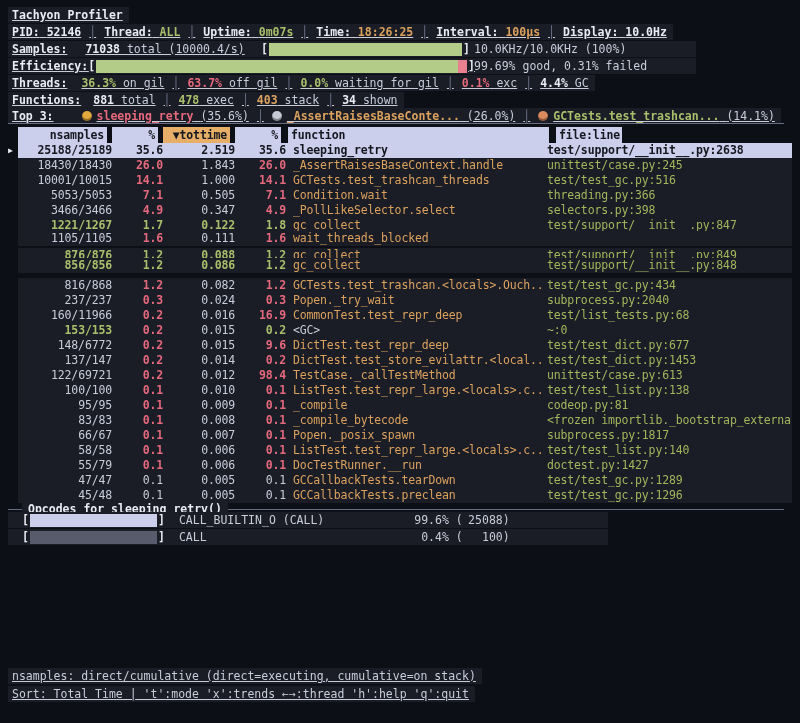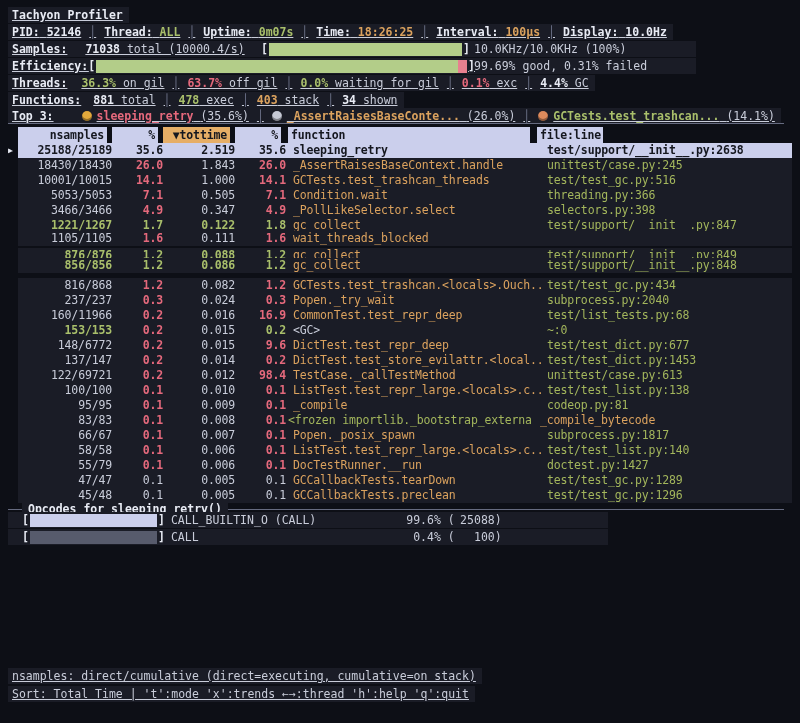--- a/index.html
+++ b/index.html
@@ -66,34 +66,34 @@
   .c-g{color:var(--filegreen)}
   .c-gb{color:var(--green);font-weight:bold}
   .trow.selected .cell{color:var(--darktext);font-weight:bold}
   
   .thead{height:16px}
   .thead .hcell{background:var(--lavender);color:var(--darktext);font-weight:bold;height:16px;line-height:16px;padding:0 3px}
   .thead .h0{width:89px;margin-right:5px;text-align:right}
   .thead .h1{width:46px;margin-right:5px;text-align:right}
   .thead .h2{width:67px;background:var(--sortbg);text-align:right}
   .thead .h3{width:46px;margin-left:5px;text-align:right}
-  .thead .h4{width:242px;margin-left:7px;text-align:left}
+  .thead .h4{width:261px;margin-left:7px;text-align:left}
   .thead .h5{width:66px;margin-left:7px;text-align:left}
 
   
   .optitle{position:absolute;left:8px;top:502px;width:776px;display:flex;align-items:center;white-space:pre}
   .dash{border-top:1px solid var(--rule);height:1px}
   .dash.short{width:14px}
   .dash.long{flex:1}
   .optext{font-weight:bold;color:var(--bright);padding:0 6px;background:var(--linebg)}
   .opline{position:absolute;left:8px;width:600px;height:16px;display:flex;align-items:center;background:var(--linebg);padding-left:14px;white-space:pre}
   .opbar{display:inline-block;width:127px;height:13px;margin:0 1px;vertical-align:middle}
   .opbar.lavender{background:var(--lavender)}
   .opbar.gray{background:var(--bargray)}
-  .oplabel{display:inline-block;width:228px;margin-left:6px}
+  .oplabel{display:inline-block;width:228px;margin-left:14px}
   .oppct{display:inline-block;width:42px;text-align:right}
   .opcount{display:inline-block;width:40px;text-align:right}
 
   .samples-bar{position:absolute;left:253px;display:flex;align-items:center;white-space:pre}
   .after-bar{position:absolute;left:466px;white-space:pre}
 </style>
 </head>
 <body>
 
 <div class="line" style="top:7px">
@@ -205,21 +205,21 @@
     <div class="trow" style="top: 258px;"><span class="gutter"></span><div class="trow-body"><span class="cell col0 c-gb">856/856</span><span class="cell col1 c-gb">1.2</span><span class="cell col2 c-gb">0.086</span><span class="cell col3 c-gb">1.2</span><span class="cell col4 c-o">gc_collect</span><span class="cell col5 c-g">test/support/__init__.py:848</span></div></div>
     <div class="trow" style="top: 277.5px;"><span class="gutter"></span><div class="trow-body"><span class="cell col0 c-w">816/868</span><span class="cell col1 c-r">1.2</span><span class="cell col2 c-w">0.082</span><span class="cell col3 c-r">1.2</span><span class="cell col4 c-o">GCTests.test_trashcan.&lt;locals&gt;.Ouch...</span><span class="cell col5 c-g">test/test_gc.py:434</span></div></div>
     <div class="trow" style="top: 292.5px;"><span class="gutter"></span><div class="trow-body"><span class="cell col0 c-w">237/237</span><span class="cell col1 c-r">0.3</span><span class="cell col2 c-w">0.024</span><span class="cell col3 c-r">0.3</span><span class="cell col4 c-o">Popen._try_wait</span><span class="cell col5 c-g">subprocess.py:2040</span></div></div>
     <div class="trow" style="top: 307.5px;"><span class="gutter"></span><div class="trow-body"><span class="cell col0 c-w">160/11966</span><span class="cell col1 c-r">0.2</span><span class="cell col2 c-w">0.016</span><span class="cell col3 c-r">16.9</span><span class="cell col4 c-o">CommonTest.test_repr_deep</span><span class="cell col5 c-g">test/list_tests.py:68</span></div></div>
     <div class="trow" style="top: 322.5px;"><span class="gutter"></span><div class="trow-body"><span class="cell col0 c-gb">153/153</span><span class="cell col1 c-r">0.2</span><span class="cell col2 c-w">0.015</span><span class="cell col3 c-gb">0.2</span><span class="cell col4 c-w">&lt;GC&gt;</span><span class="cell col5 c-g">~:0</span></div></div>
     <div class="trow" style="top: 337.5px;"><span class="gutter"></span><div class="trow-body"><span class="cell col0 c-w">148/6772</span><span class="cell col1 c-r">0.2</span><span class="cell col2 c-w">0.015</span><span class="cell col3 c-r">9.6</span><span class="cell col4 c-o">DictTest.test_repr_deep</span><span class="cell col5 c-g">test/test_dict.py:677</span></div></div>
     <div class="trow" style="top: 352.5px;"><span class="gutter"></span><div class="trow-body"><span class="cell col0 c-w">137/147</span><span class="cell col1 c-r">0.2</span><span class="cell col2 c-w">0.014</span><span class="cell col3 c-r">0.2</span><span class="cell col4 c-o">DictTest.test_store_evilattr.&lt;local...</span><span class="cell col5 c-g">test/test_dict.py:1453</span></div></div>
     <div class="trow" style="top: 367.5px;"><span class="gutter"></span><div class="trow-body"><span class="cell col0 c-w">122/69721</span><span class="cell col1 c-r">0.2</span><span class="cell col2 c-w">0.012</span><span class="cell col3 c-r">98.4</span><span class="cell col4 c-o">TestCase._callTestMethod</span><span class="cell col5 c-g">unittest/case.py:613</span></div></div>
     <div class="trow" style="top: 382.5px;"><span class="gutter"></span><div class="trow-body"><span class="cell col0 c-w">100/100</span><span class="cell col1 c-r">0.1</span><span class="cell col2 c-w">0.010</span><span class="cell col3 c-r">0.1</span><span class="cell col4 c-o">ListTest.test_repr_large.&lt;locals&gt;.c...</span><span class="cell col5 c-g">test/test_list.py:138</span></div></div>
     <div class="trow" style="top: 397.5px;"><span class="gutter"></span><div class="trow-body"><span class="cell col0 c-w">95/95</span><span class="cell col1 c-r">0.1</span><span class="cell col2 c-w">0.009</span><span class="cell col3 c-r">0.1</span><span class="cell col4 c-o">_compile</span><span class="cell col5 c-g">codeop.py:81</span></div></div>
-    <div class="trow" style="top: 412.5px;"><span class="gutter"></span><div class="trow-body"><span class="cell col0 c-w">83/83</span><span class="cell col1 c-r">0.1</span><span class="cell col2 c-w">0.008</span><span class="cell col3 c-r">0.1</span><span class="cell col5 c-g">&lt;frozen importlib._bootstrap_externa</span><span class="cell col4 c-o">_compile_bytecode</span></div></div>
+    <div class="trow" style="top: 412.5px;"><span class="gutter"></span><div class="trow-body"><span class="cell col0 c-w">83/83</span><span class="cell col1 c-r">0.1</span><span class="cell col2 c-w">0.008</span><span class="cell col3 c-r">0.1</span><span class="cell col4 c-o">_compile_bytecode</span><span class="cell col5 c-g">&lt;frozen importlib._bootstrap_externa</span></div></div>
     <div class="trow" style="top: 427.5px;"><span class="gutter"></span><div class="trow-body"><span class="cell col0 c-w">66/67</span><span class="cell col1 c-r">0.1</span><span class="cell col2 c-w">0.007</span><span class="cell col3 c-r">0.1</span><span class="cell col4 c-o">Popen._posix_spawn</span><span class="cell col5 c-g">subprocess.py:1817</span></div></div>
     <div class="trow" style="top: 442.5px;"><span class="gutter"></span><div class="trow-body"><span class="cell col0 c-w">58/58</span><span class="cell col1 c-r">0.1</span><span class="cell col2 c-w">0.006</span><span class="cell col3 c-r">0.1</span><span class="cell col4 c-o">ListTest.test_repr_large.&lt;locals&gt;.c...</span><span class="cell col5 c-g">test/test_list.py:140</span></div></div>
     <div class="trow" style="top: 457.5px;"><span class="gutter"></span><div class="trow-body"><span class="cell col0 c-w">55/79</span><span class="cell col1 c-r">0.1</span><span class="cell col2 c-w">0.006</span><span class="cell col3 c-r">0.1</span><span class="cell col4 c-o">DocTestRunner.__run</span><span class="cell col5 c-g">doctest.py:1427</span></div></div>
     <div class="trow" style="top: 472.5px;"><span class="gutter"></span><div class="trow-body"><span class="cell col0 c-w">47/47</span><span class="cell col1 c-w">0.1</span><span class="cell col2 c-w">0.005</span><span class="cell col3 c-w">0.1</span><span class="cell col4 c-o">GCCallbackTests.tearDown</span><span class="cell col5 c-g">test/test_gc.py:1289</span></div></div>
     <div class="trow" style="top: 487.5px;"><span class="gutter"></span><div class="trow-body"><span class="cell col0 c-w">45/48</span><span class="cell col1 c-w">0.1</span><span class="cell col2 c-w">0.005</span><span class="cell col3 c-w">0.1</span><span class="cell col4 c-o">GCCallbackTests.preclean</span><span class="cell col5 c-g">test/test_gc.py:1296</span></div></div>
   </div>
 
 <div class="optitle">
   <span class="dash short"></span>
   <span class="optext">Opcodes for sleeping_retry()</span>

